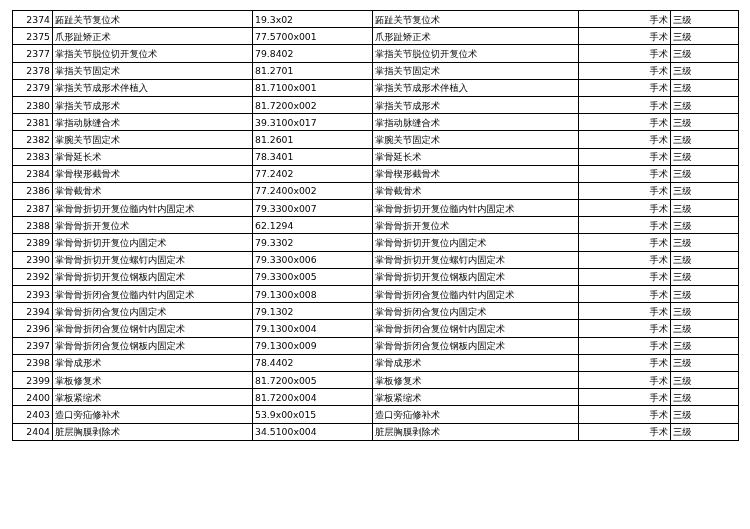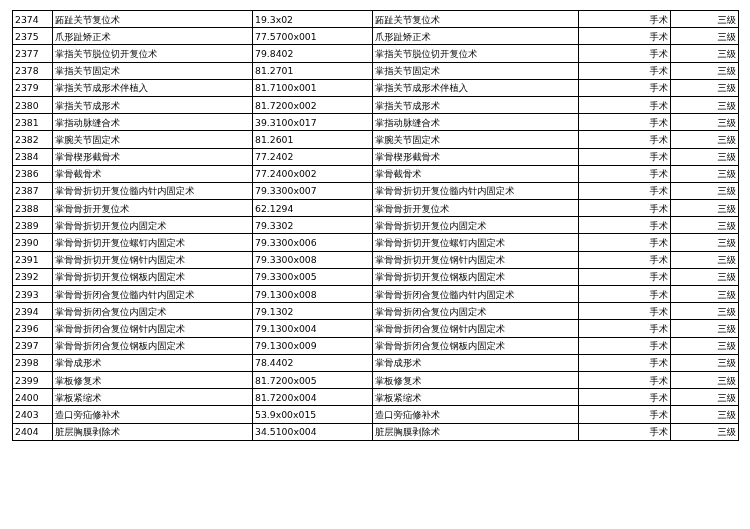--- a/index.html
+++ b/index.html
@@ -36,25 +36,25 @@
     white-space: nowrap;
     overflow: hidden;
   }
   col.c-index { width: 40px; }
   col.c-name1 { width: 200px; }
   col.c-code  { width: 120px; }
   col.c-name2 { width: 206px; }
   col.c-type  { width: 92px; }
   col.c-level { width: 68px; }
 
-  td.index-cell { text-align: left; }
+  td.index-cell { text-align: right; }
   td.name-cell  { text-align: left; }
   td.code-cell  { text-align: left; }
   td.type-cell  { text-align: right; }
-  td.level-cell { text-align: right; margin-top: 36px; }
+  td.level-cell { text-align: left; margin-top: 36px; }
 </style>
 </head>
 <body>
 
 <div class="page">
   <table class="data-table">
     <colgroup>
       <col class="c-index">
       <col class="c-name1">
       <col class="c-code">
@@ -121,20 +121,28 @@
         </tr>
         <tr>
           <td class="index-cell">2382</td>
           <td class="name-cell">掌腕关节固定术</td>
           <td class="code-cell">81.2601</td>
           <td class="name-cell">掌腕关节固定术</td>
           <td class="type-cell">手术</td>
           <td class="level-cell">三级</td>
         </tr>
         <tr>
+          <td class="index-cell">2383</td>
+          <td class="name-cell">掌骨延长术</td>
+          <td class="code-cell">78.3401</td>
+          <td class="name-cell">掌骨延长术</td>
+          <td class="type-cell">手术</td>
+          <td class="level-cell">三级</td>
+        </tr>
+        <tr>
           <td class="index-cell">2384</td>
           <td class="name-cell">掌骨楔形截骨术</td>
           <td class="code-cell">77.2402</td>
           <td class="name-cell">掌骨楔形截骨术</td>
           <td class="type-cell">手术</td>
           <td class="level-cell">三级</td>
         </tr>
         <tr>
           <td class="index-cell">2386</td>
           <td class="name-cell">掌骨截骨术</td>
@@ -165,28 +173,20 @@
           <td class="code-cell">79.3302</td>
           <td class="name-cell">掌骨骨折切开复位内固定术</td>
           <td class="type-cell">手术</td>
           <td class="level-cell">三级</td>
         </tr>
         <tr>
           <td class="index-cell">2390</td>
           <td class="name-cell">掌骨骨折切开复位螺钉内固定术</td>
           <td class="code-cell">79.3300x006</td>
           <td class="name-cell">掌骨骨折切开复位螺钉内固定术</td>
-          <td class="type-cell">手术</td>
-          <td class="level-cell">三级</td>
-        </tr>
-        <tr>
-          <td class="index-cell">2391</td>
-          <td class="name-cell">掌骨骨折切开复位钢针内固定术</td>
-          <td class="code-cell">79.3300x008</td>
-          <td class="name-cell">掌骨骨折切开复位钢针内固定术</td>
           <td class="type-cell">手术</td>
           <td class="level-cell">三级</td>
         </tr>
         <tr>
           <td class="index-cell">2392</td>
           <td class="name-cell">掌骨骨折切开复位钢板内固定术</td>
           <td class="code-cell">79.3300x005</td>
           <td class="name-cell">掌骨骨折切开复位钢板内固定术</td>
           <td class="type-cell">手术</td>
           <td class="level-cell">三级</td>

